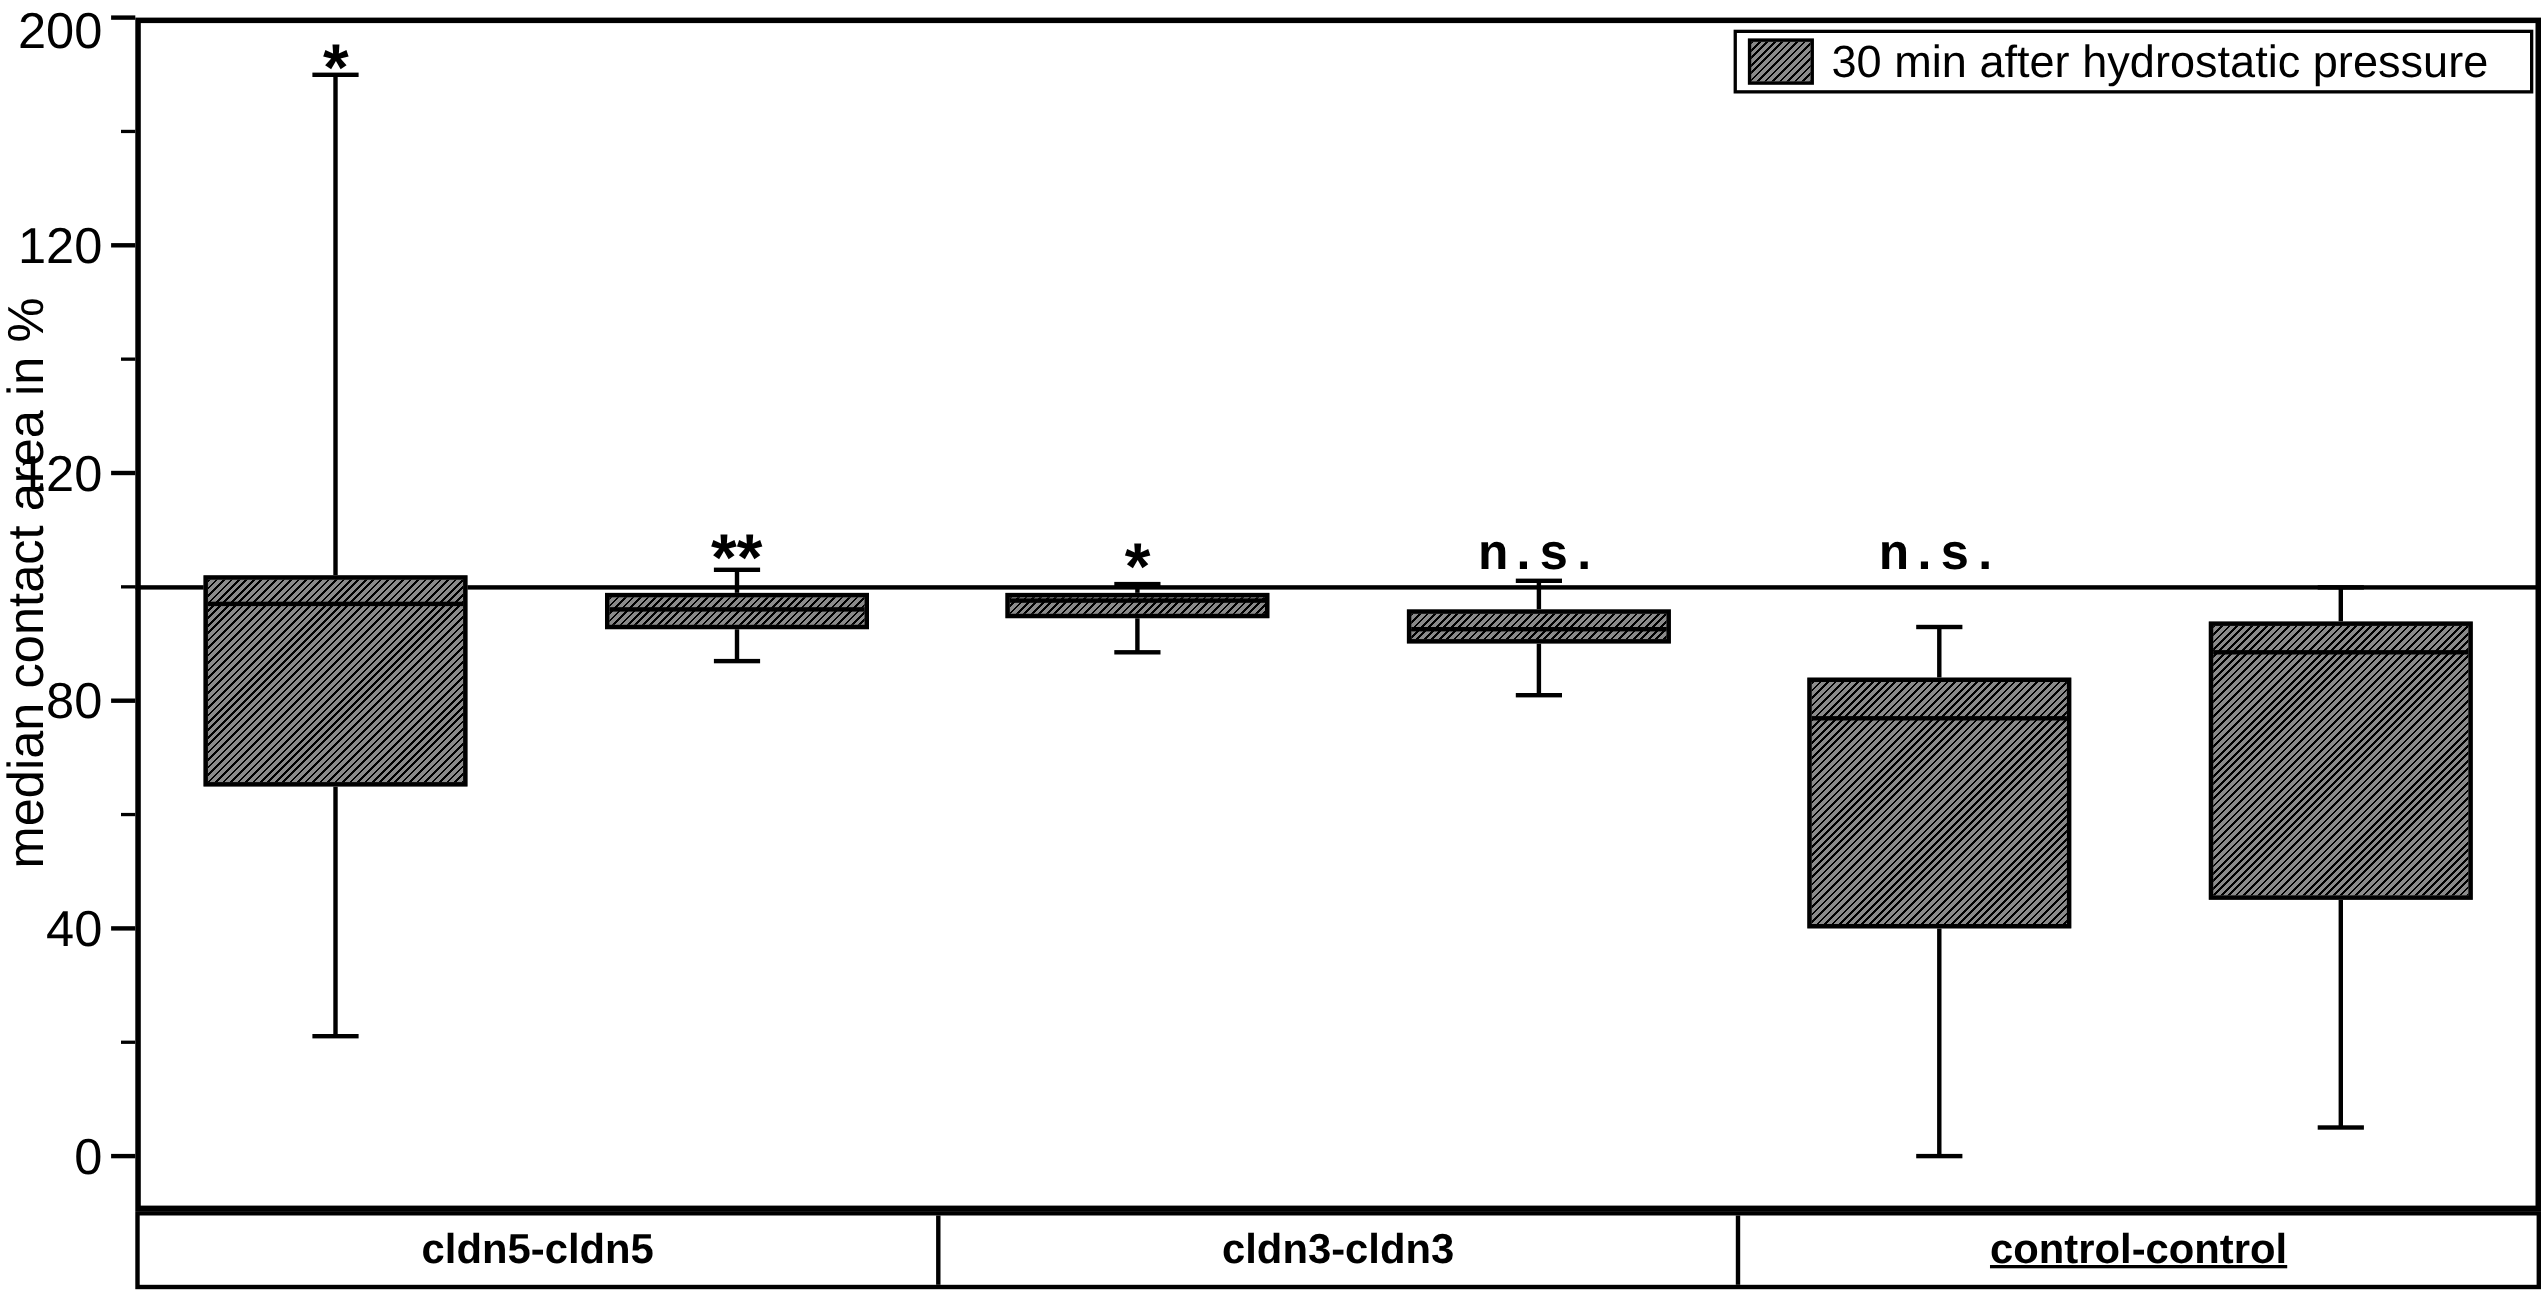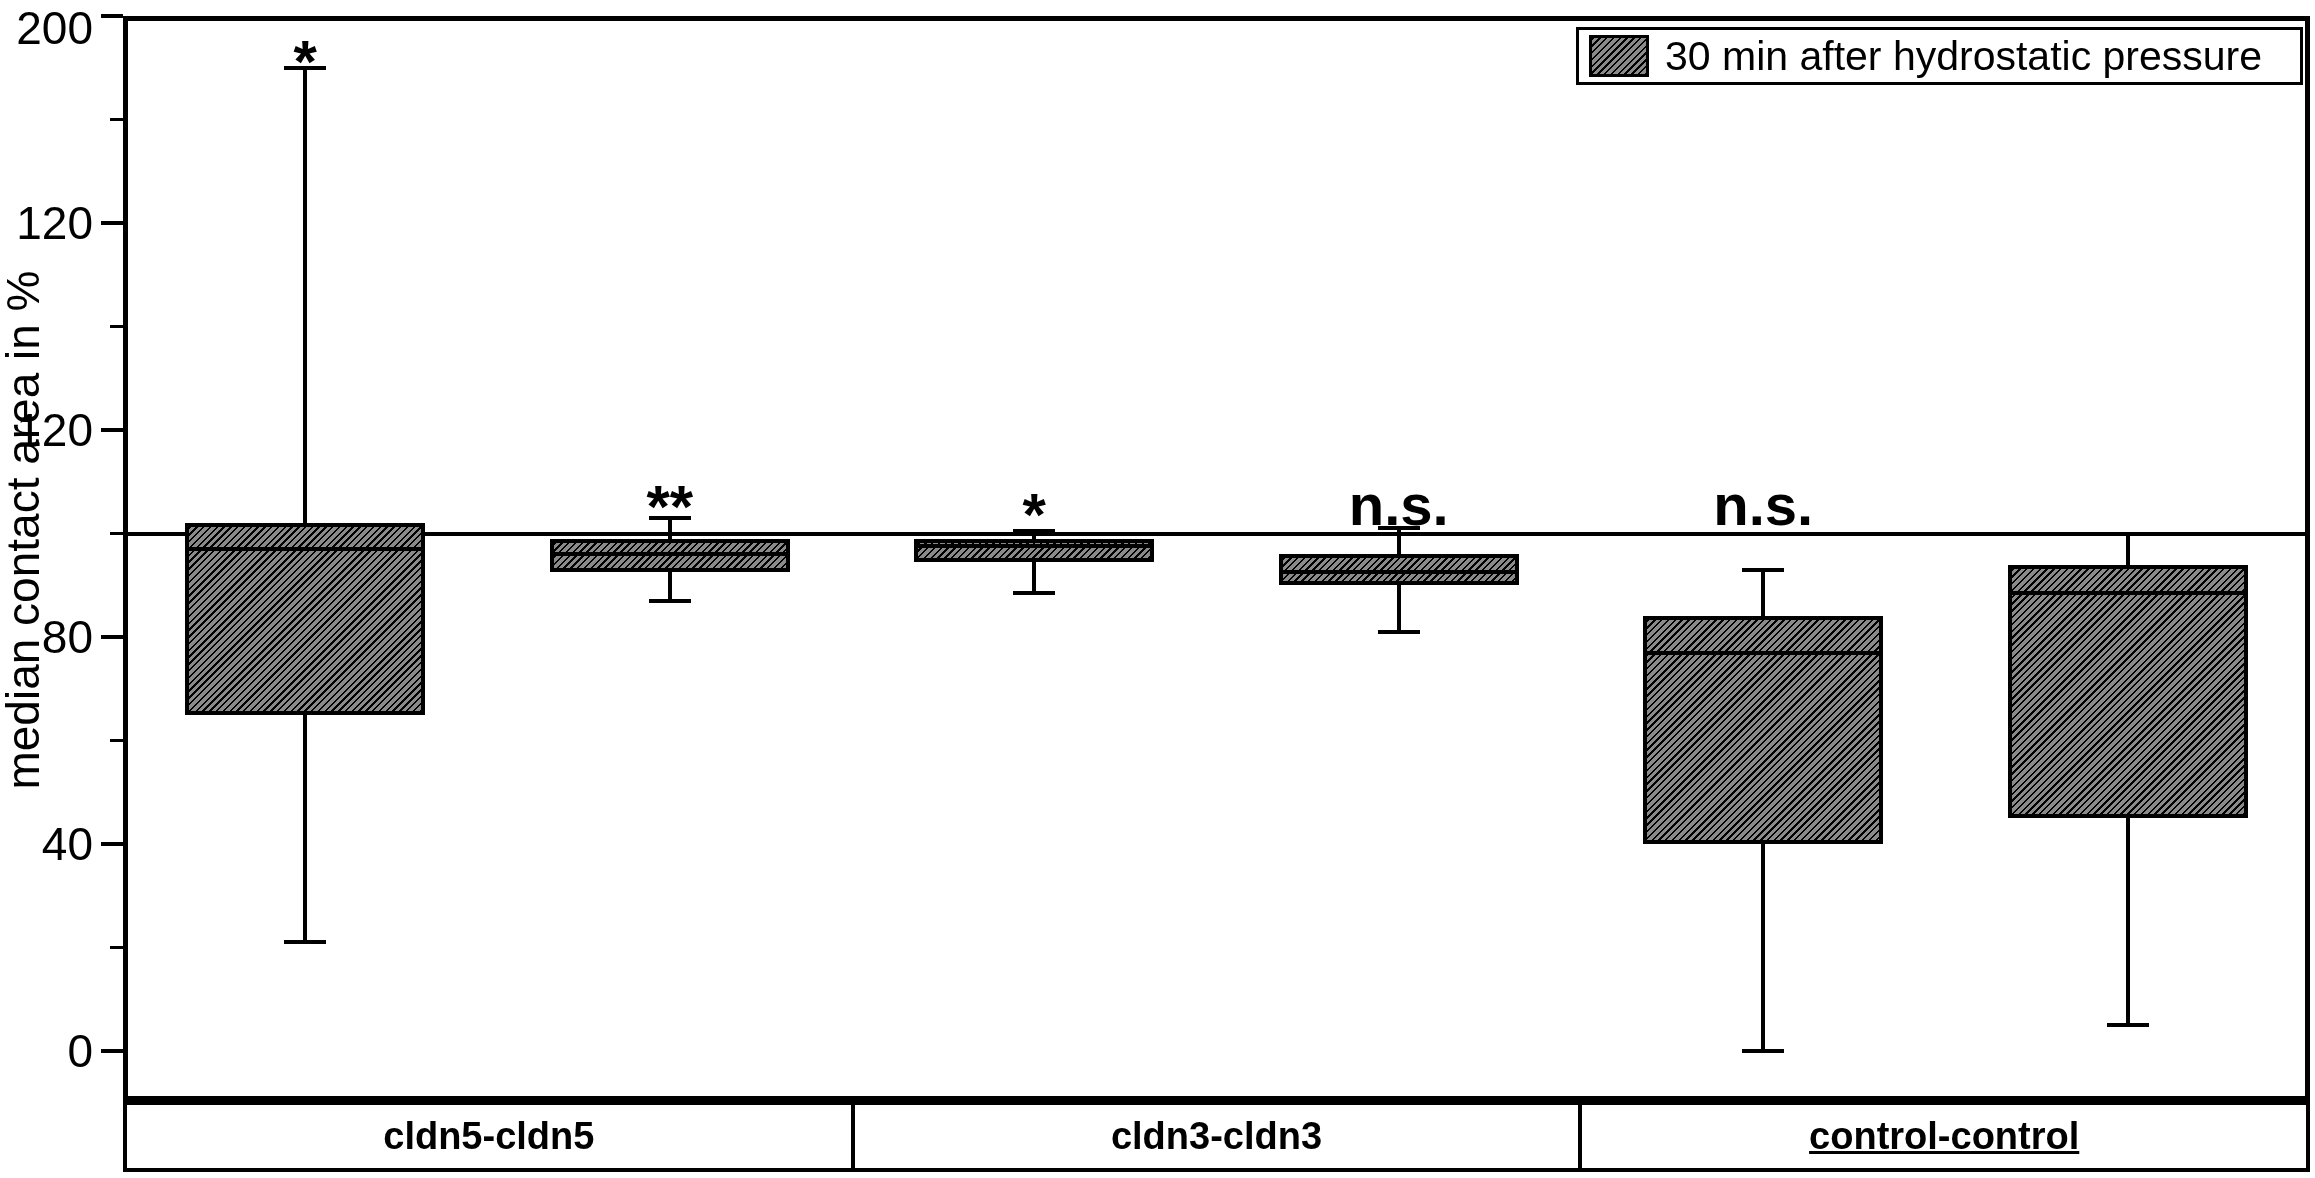--- a/index.html
+++ b/index.html
@@ -27,21 +27,21 @@
     background-image:repeating-linear-gradient(135deg,#000 0px,#000 1.7px,rgba(0,0,0,0) 1.7px,rgba(0,0,0,0) 4.8px);
   }
   .box{
     border:4px solid #000;box-sizing:border-box;
   }
   .median-line{background:#000;height:4px;}
   .whisker-stem{background:#000;width:4px;}
   .whisker-cap{background:#000;height:4px;}
   .sig{text-align:center;font-weight:bold;white-space:nowrap;}
   .sig-ast{font-size:60px;line-height:58px;}
-  .sig-ns{font-size:58px;line-height:60px;}
+  .sig-ns{font-size:46px;line-height:60px;font-family:Liberation Mono, monospace;}
   #category-strip{
     left:123px;top:1101px;width:2187px;height:71px;
     border:4px solid #000;box-sizing:border-box;
     display:flex;background:#fff;
   }
   .category-cell{
     flex:1 1 0;display:flex;align-items:center;justify-content:center;
     font-size:38px;font-weight:bold;border-right:4px solid #000;
     white-space:nowrap;
   }

